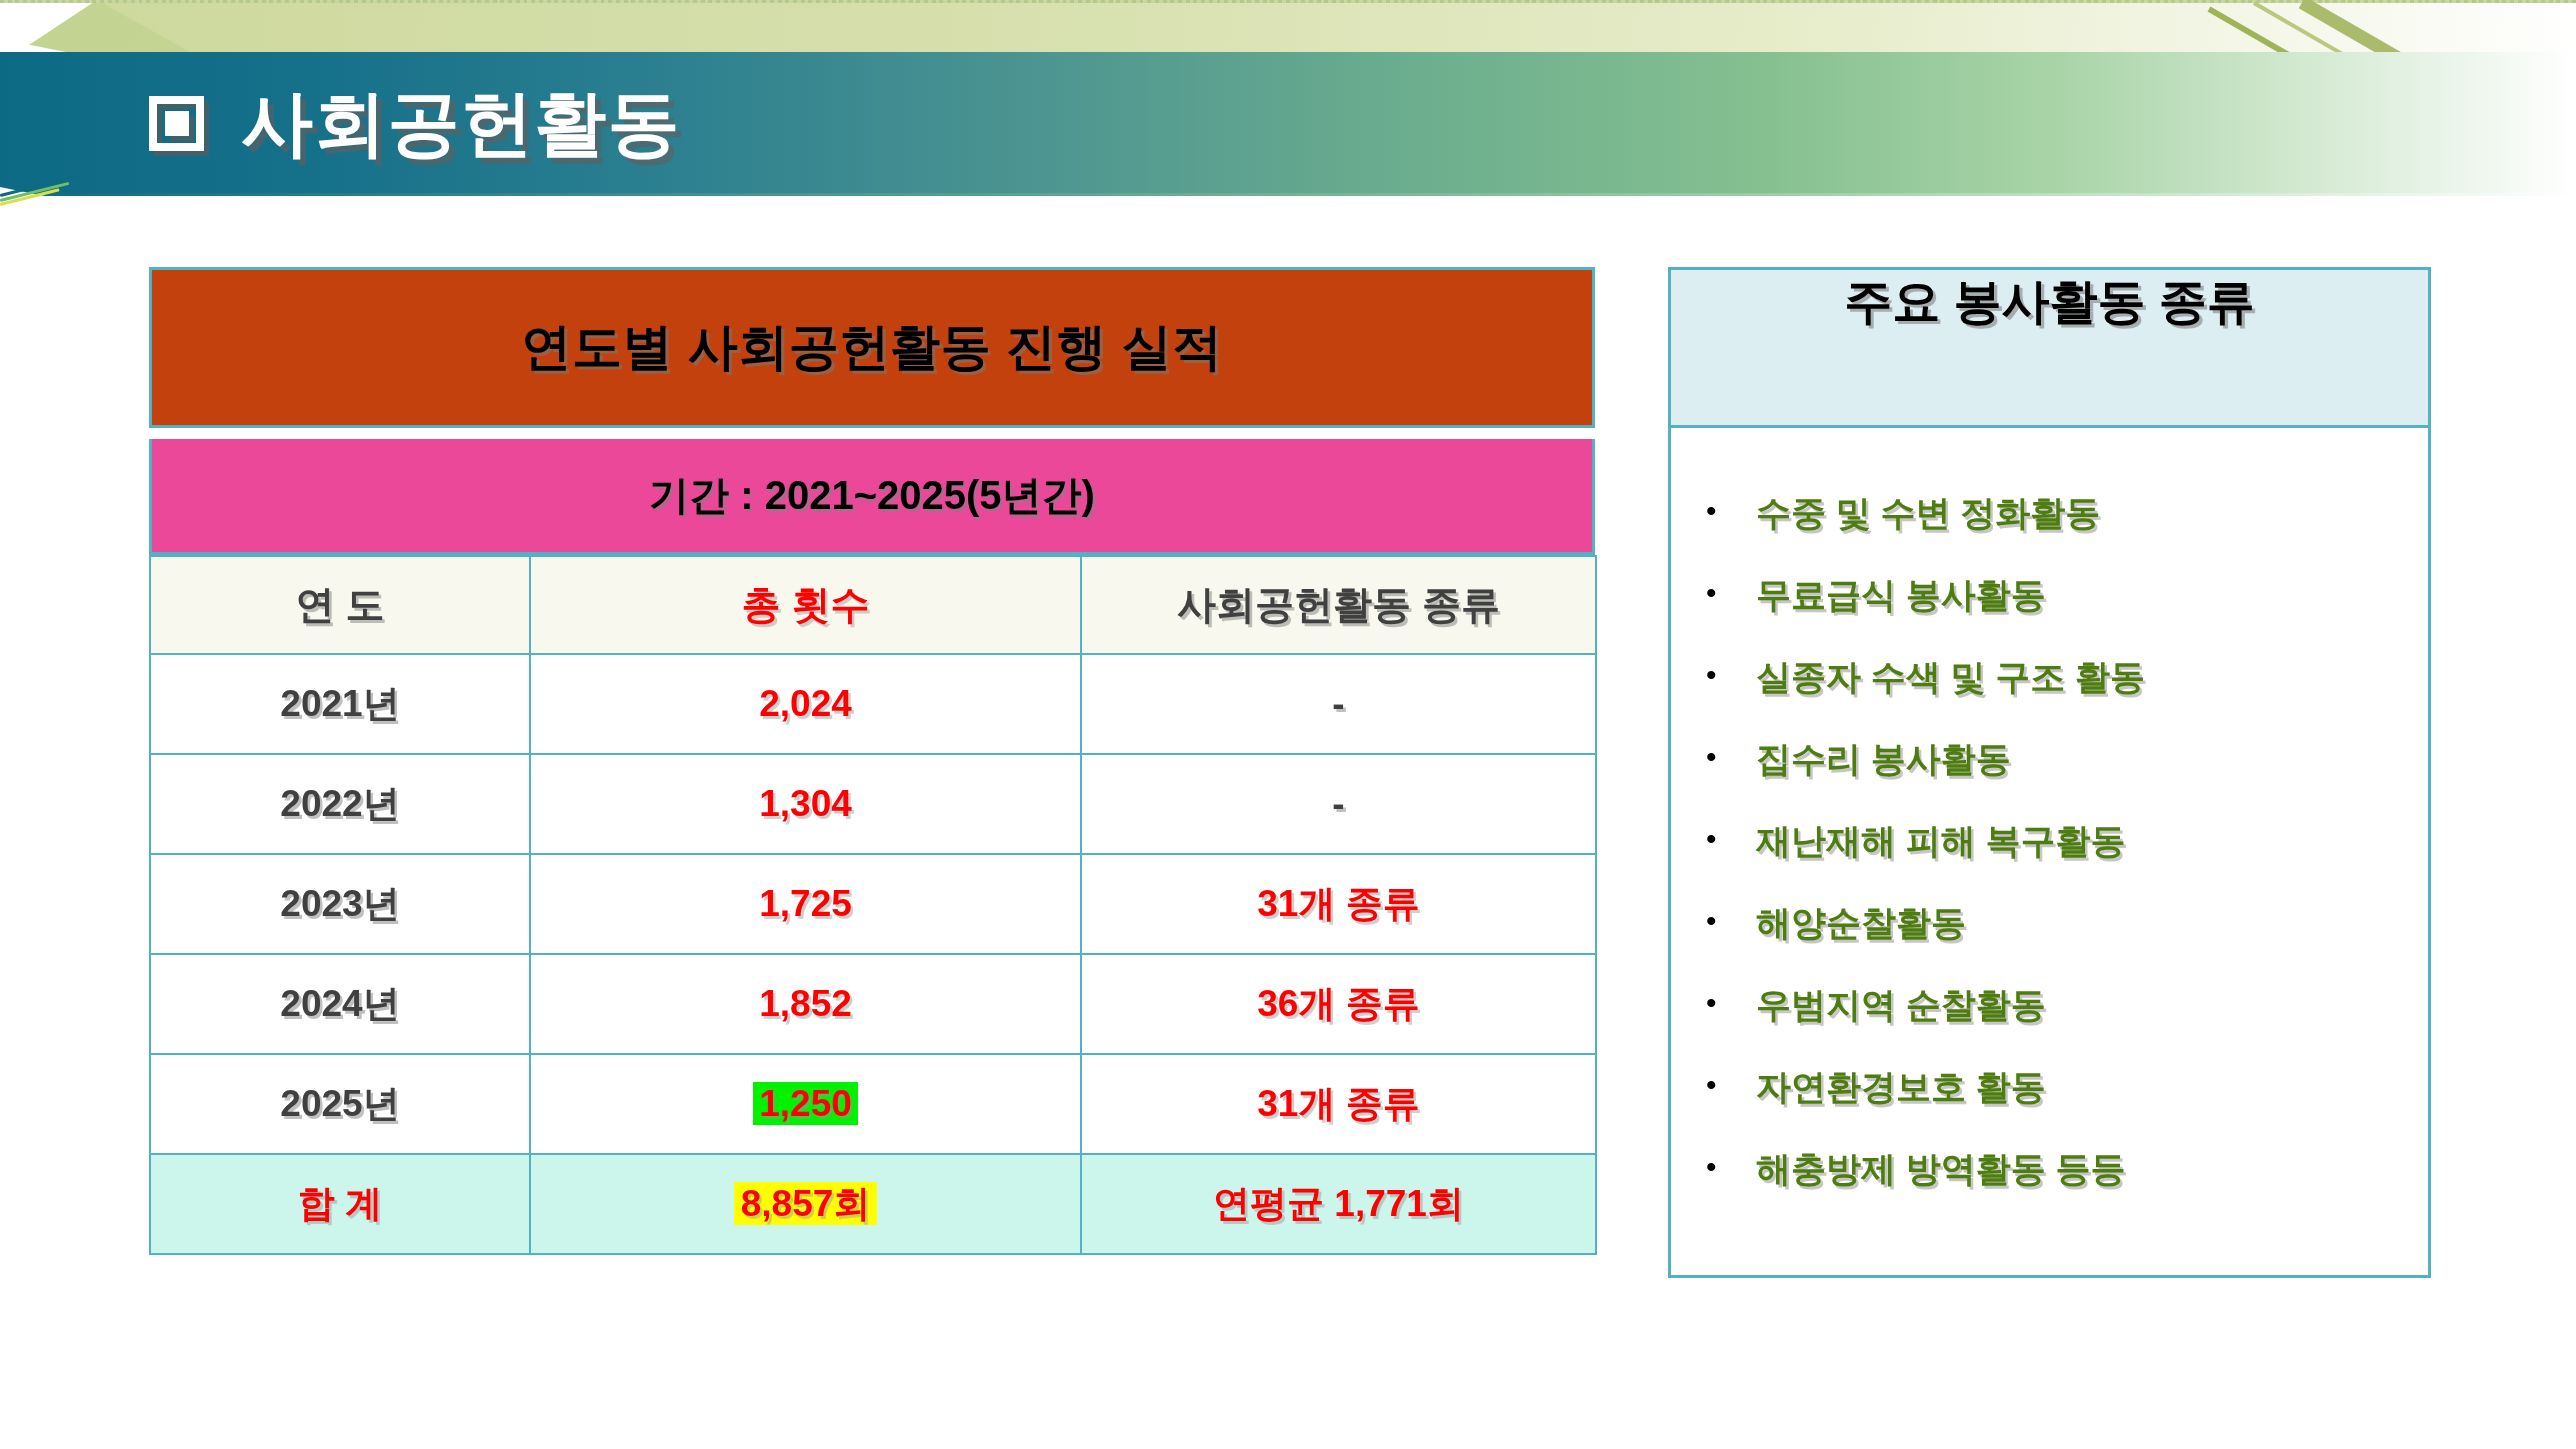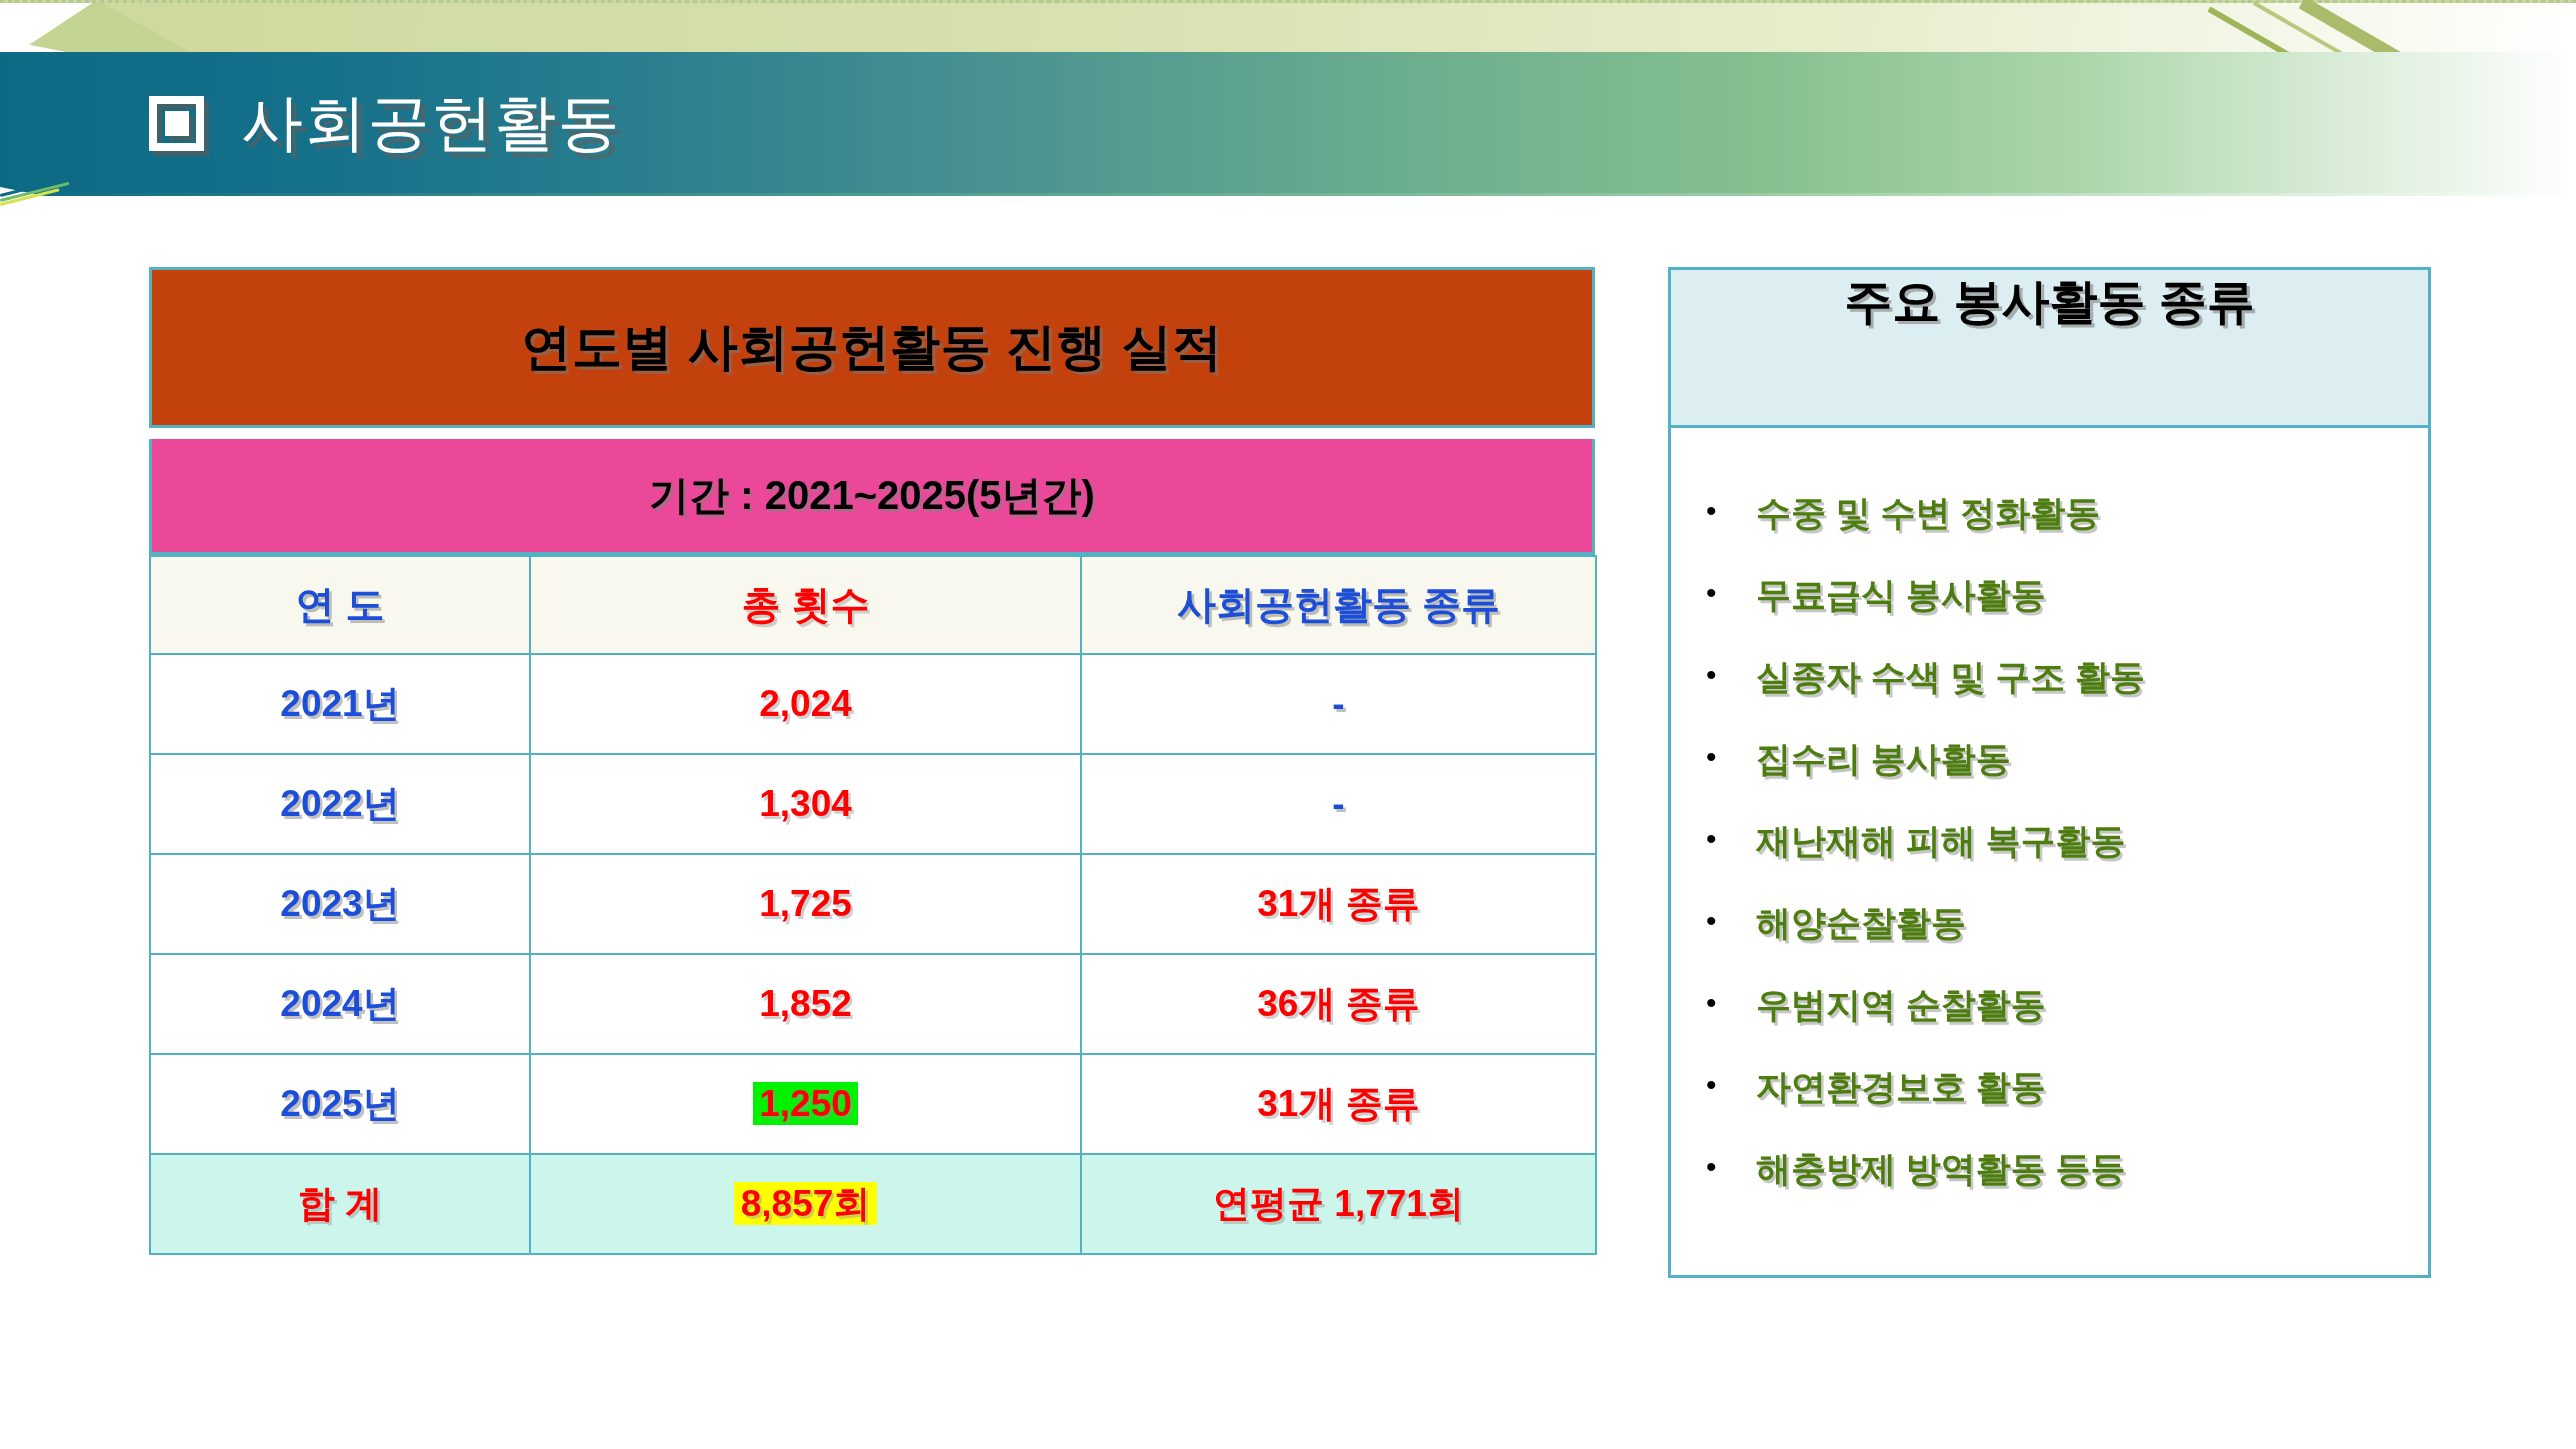--- a/index.html
+++ b/index.html
@@ -111,22 +111,22 @@
     background: transparent;
   }
   .title-icon .inner {
     position: absolute;
     left: 15.5px; top: 15.5px;
     width: 24.5px; height: 24.5px;
     background: #ffffff;
   }
   .title-text {
     color: #ffffff;
-    font-size: 62px;
-    font-weight: 400;
+    font-size: 72px;
+    font-weight: 700;
     letter-spacing: 1.3px;
     line-height: 1;
     text-shadow: 5.8px 5.8px 0 rgba(95,95,95,0.62);
     white-space: nowrap;
   }
 
   
   .content {
     position: absolute;
     top: 267px; left: 0;
@@ -179,21 +179,21 @@
     vertical-align: middle;
     font-size: 37px;
     font-weight: 700;
     background: #ffffff;
   }
   table.perf thead th {
     background: #f9f8ef;
     height: 98px;
     font-size: 39px;
   }
-  .t-black { color: #1d4ed8; text-shadow: 2.6px 2.6px 0 rgba(130,130,130,0.5); }
+  .t-black { color: #404040; text-shadow: 2.6px 2.6px 0 rgba(130,130,130,0.5); }
   .t-red   { color: #ff0000; text-shadow: 2.6px 2.6px 0 rgba(150,150,150,0.45); }
   .hl-green  { background: #00f200; padding: 1.3px 6.4px; }
   .hl-yellow { background: #ffff00; padding: 1.3px 6.4px; }
   tr.total-row td { background: #ccf5ec; }
 
   
   .right-card {
     position: absolute;
     left: 1668px; top: 0;
     width: 763px;

